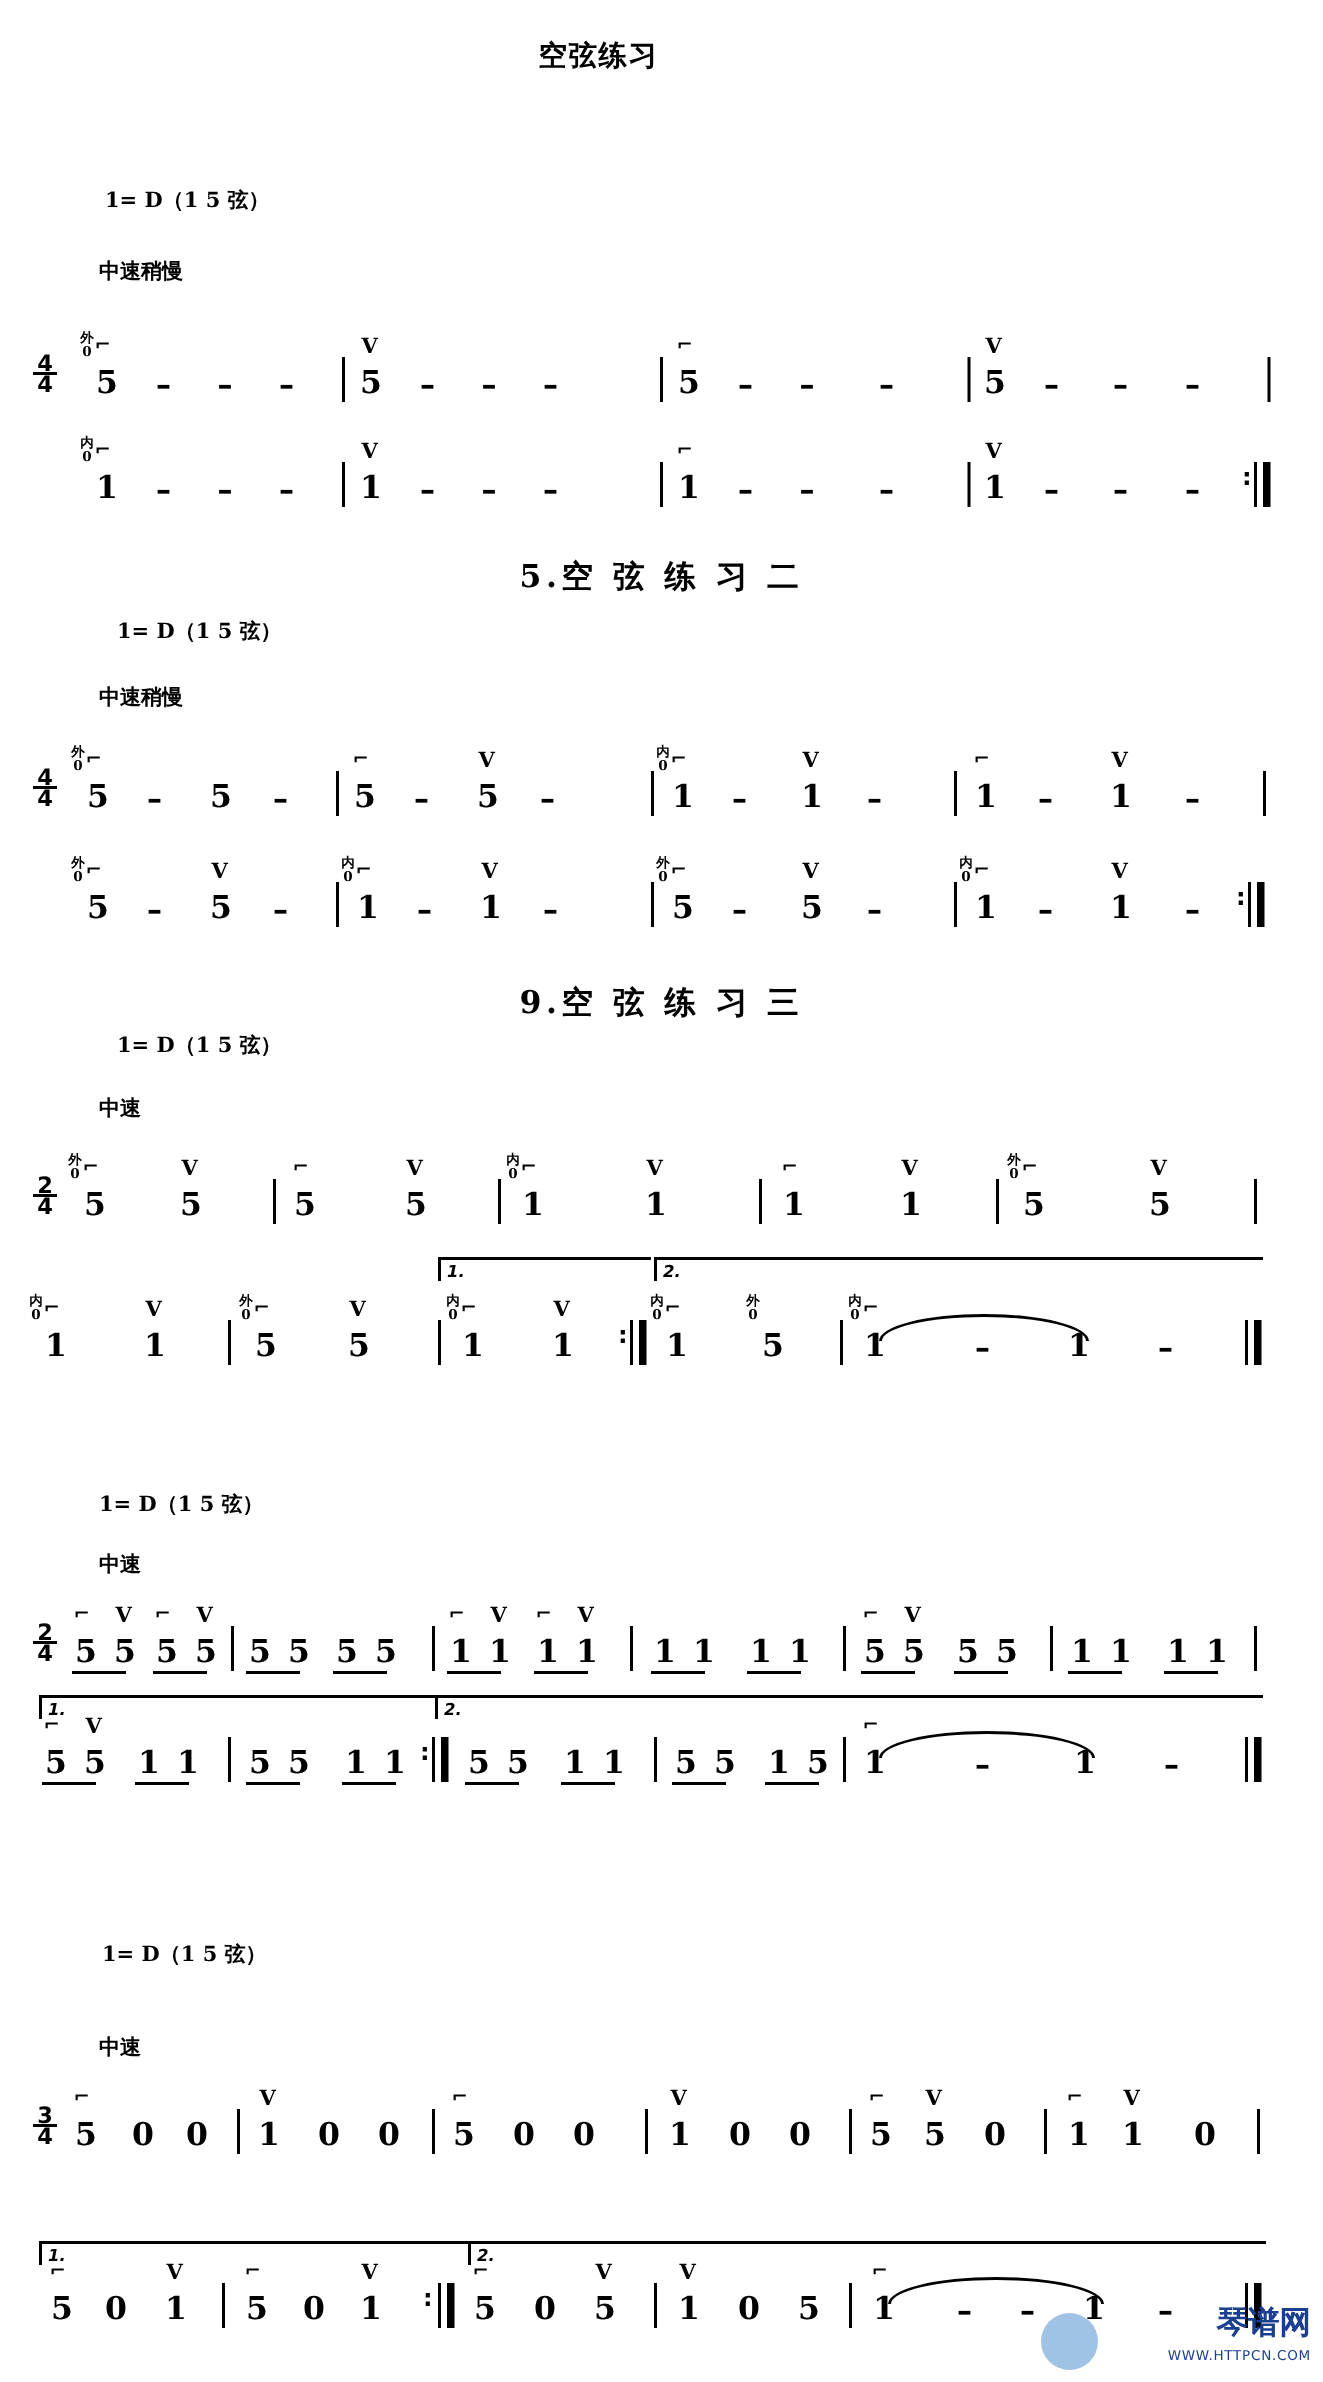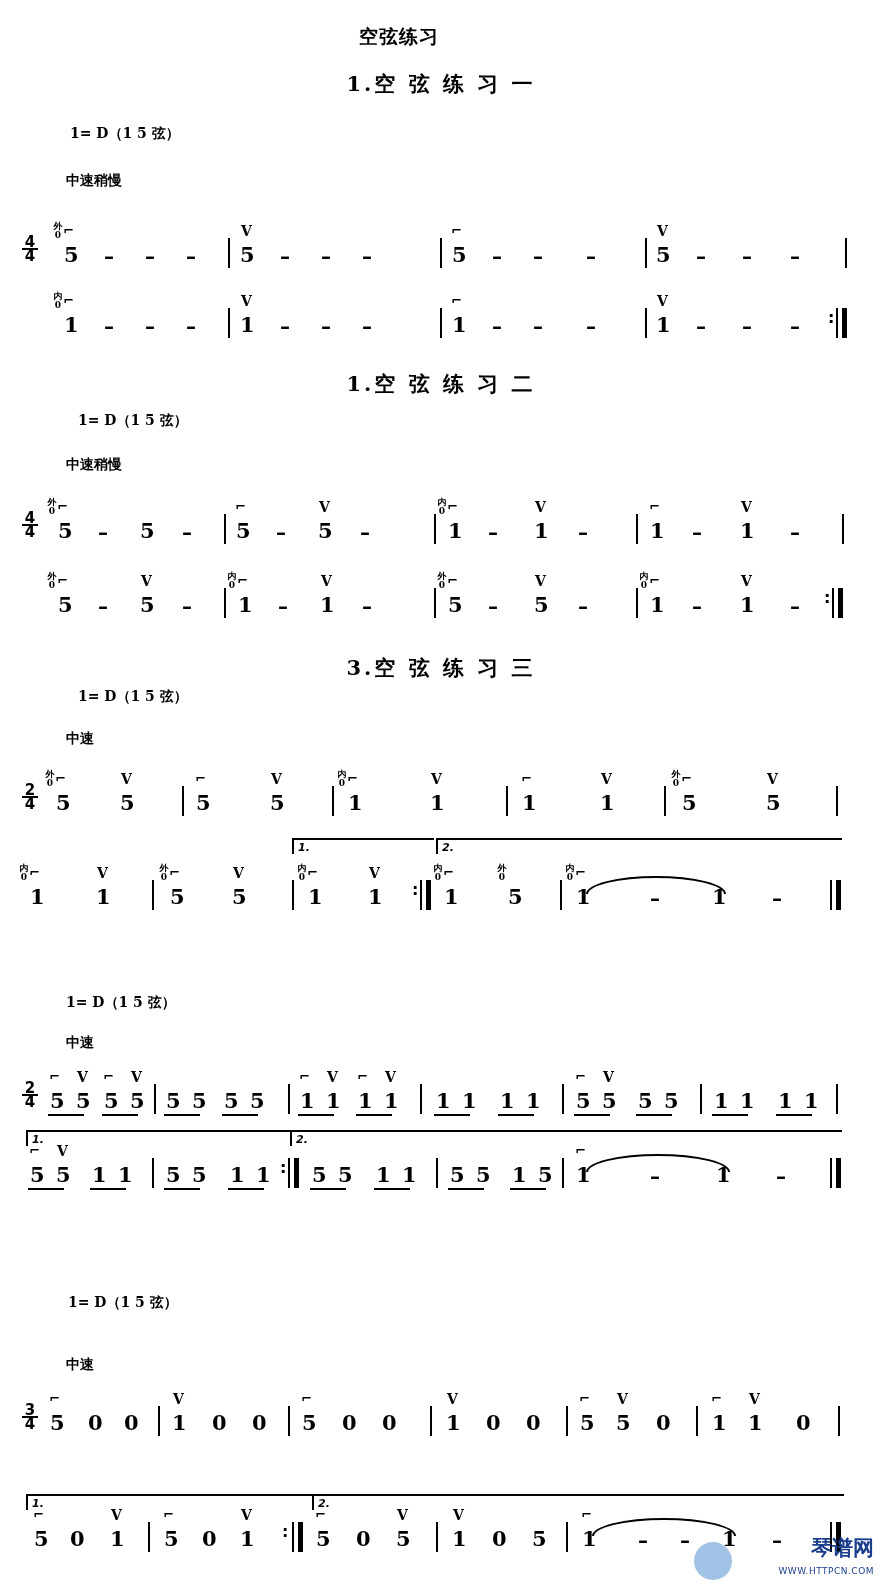--- a/index.html
+++ b/index.html
@@ -87,21 +87,20 @@
     background:#8fb7e0;opacity:.85;
   }
 </style>
 </head>
 <body>
 
 <div class="page">
 
   <div class="page-title">空弦练习</div>
 
-  <div class="sec-title" style="top:70px;">1.空 弦 练 习 一</div>
   <div class="key" style="left:70px;top:125px;">1= D（1 5 弦）</div>
   <div class="tempo" style="left:66px;top:172px;">中速稍慢</div>
 
   <div class="timesig" style="left:22px;top:236px;">
     <span class="num">4</span>
     <span class="den">4</span>
   </div>
 
   <div class="row" style="left:0;top:230px;width:882px;">
     <div class="note" style="left:64px;top:14px;">
@@ -182,21 +181,21 @@
       <span class="num">1</span>
     </div>
     <div class="dash" style="left:696px;top:16px;">–</div>
     <div class="dash" style="left:742px;top:16px;">–</div>
     <div class="dash" style="left:790px;top:16px;">–</div>
     <div class="repeat-dots" style="left:828px;top:14px;">:</div>
     <div class="endline" style="left:836px;top:8px;height:30px;"></div>
     <div class="endline thick" style="left:842px;top:8px;height:30px;"></div>
   </div>
 
-  <div class="sec-title" style="top:370px;">1.空 弦 练 习 二</div>
+  <div class="sec-title" style="top:370px;">5.空 弦 练 习 二</div>
   <div class="key" style="left:78px;top:412px;">1= D（1 5 弦）</div>
   <div class="tempo" style="left:66px;top:456px;">中速稍慢</div>
 
   <div class="timesig" style="left:22px;top:512px;">
     <span class="num">4</span>
     <span class="den">4</span>
   </div>
 
   <div class="row" style="left:0;top:506px;width:882px;">
     <div class="note" style="left:58px;top:14px;">
@@ -316,21 +315,21 @@
     <div class="note" style="left:740px;top:14px;">
       <span class="mark-v">V</span>
       <span class="num">1</span>
     </div>
     <div class="dash" style="left:790px;top:16px;">–</div>
     <div class="repeat-dots" style="left:824px;top:14px;">:</div>
     <div class="endline" style="left:832px;top:8px;height:30px;"></div>
     <div class="endline thick" style="left:838px;top:8px;height:30px;"></div>
   </div>
 
-  <div class="sec-title" style="top:654px;">3.空 弦 练 习 三</div>
+  <div class="sec-title" style="top:654px;">9.空 弦 练 习 三</div>
   <div class="key" style="left:78px;top:688px;">1= D（1 5 弦）</div>
   <div class="tempo" style="left:66px;top:730px;">中速</div>
 
   <div class="timesig" style="left:22px;top:784px;">
     <span class="num">2</span>
     <span class="den">4</span>
   </div>
 
   <div class="row" style="left:0;top:778px;width:882px;">
     <div class="note" style="left:56px;top:14px;">

